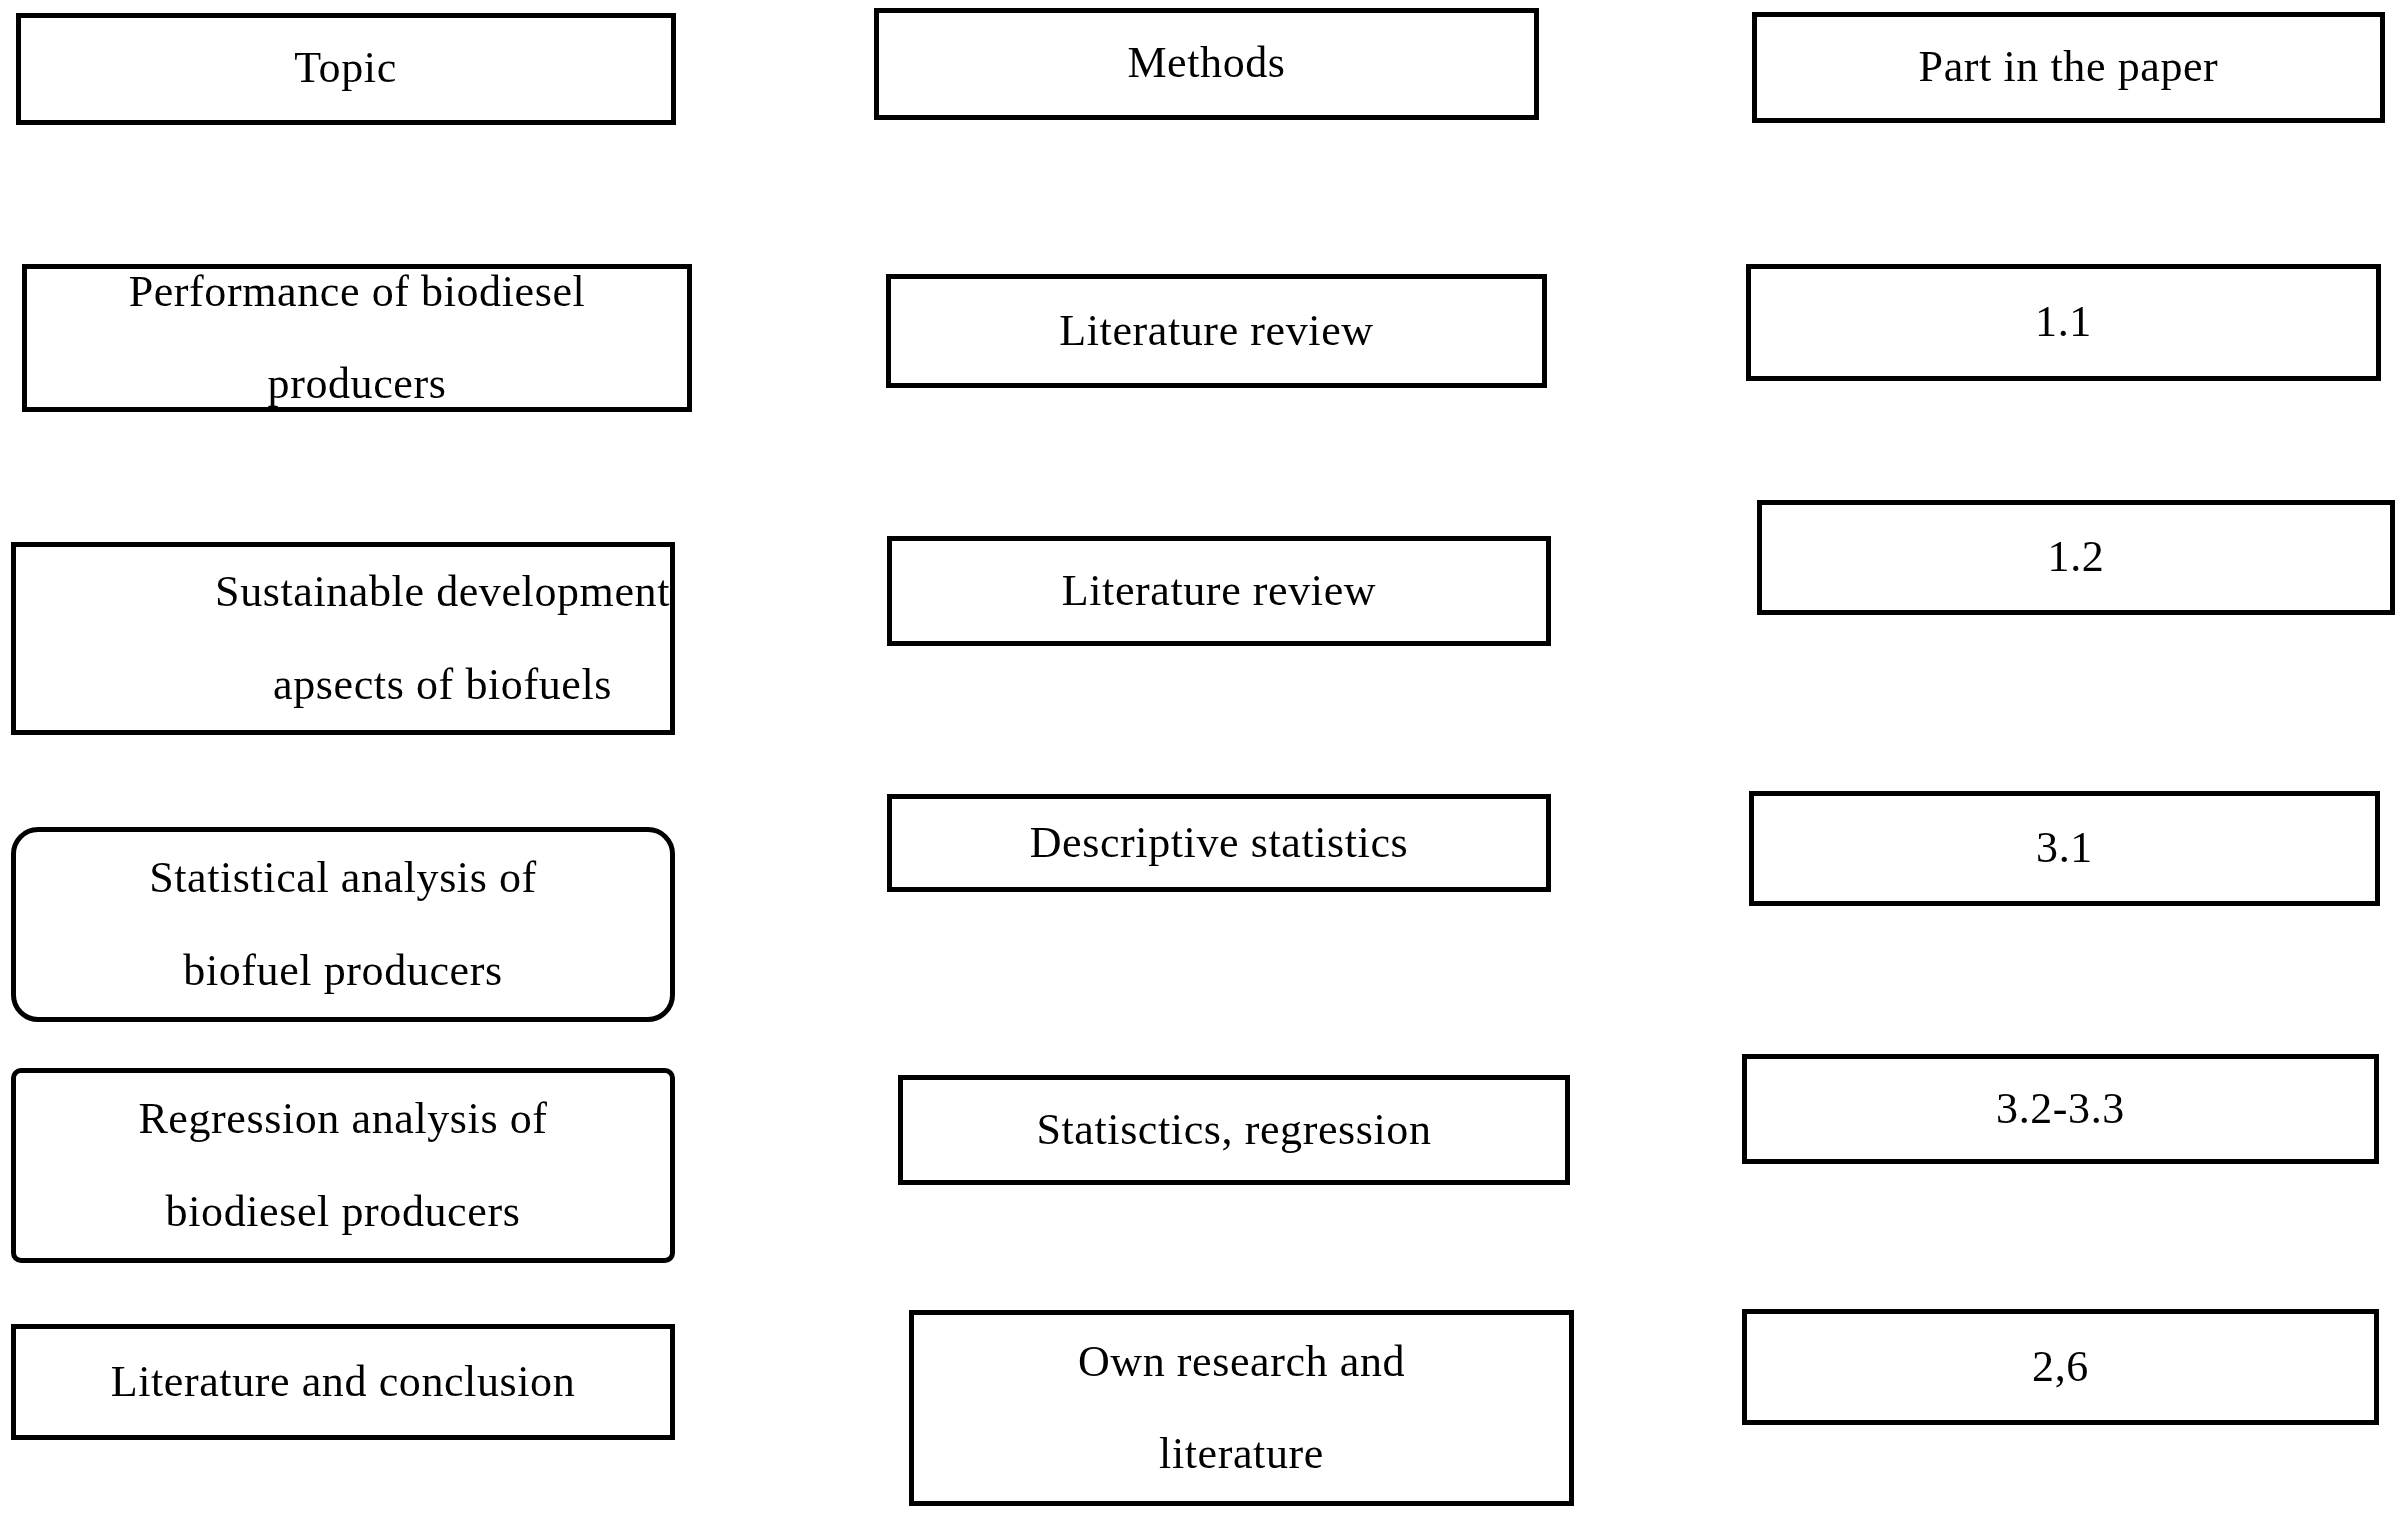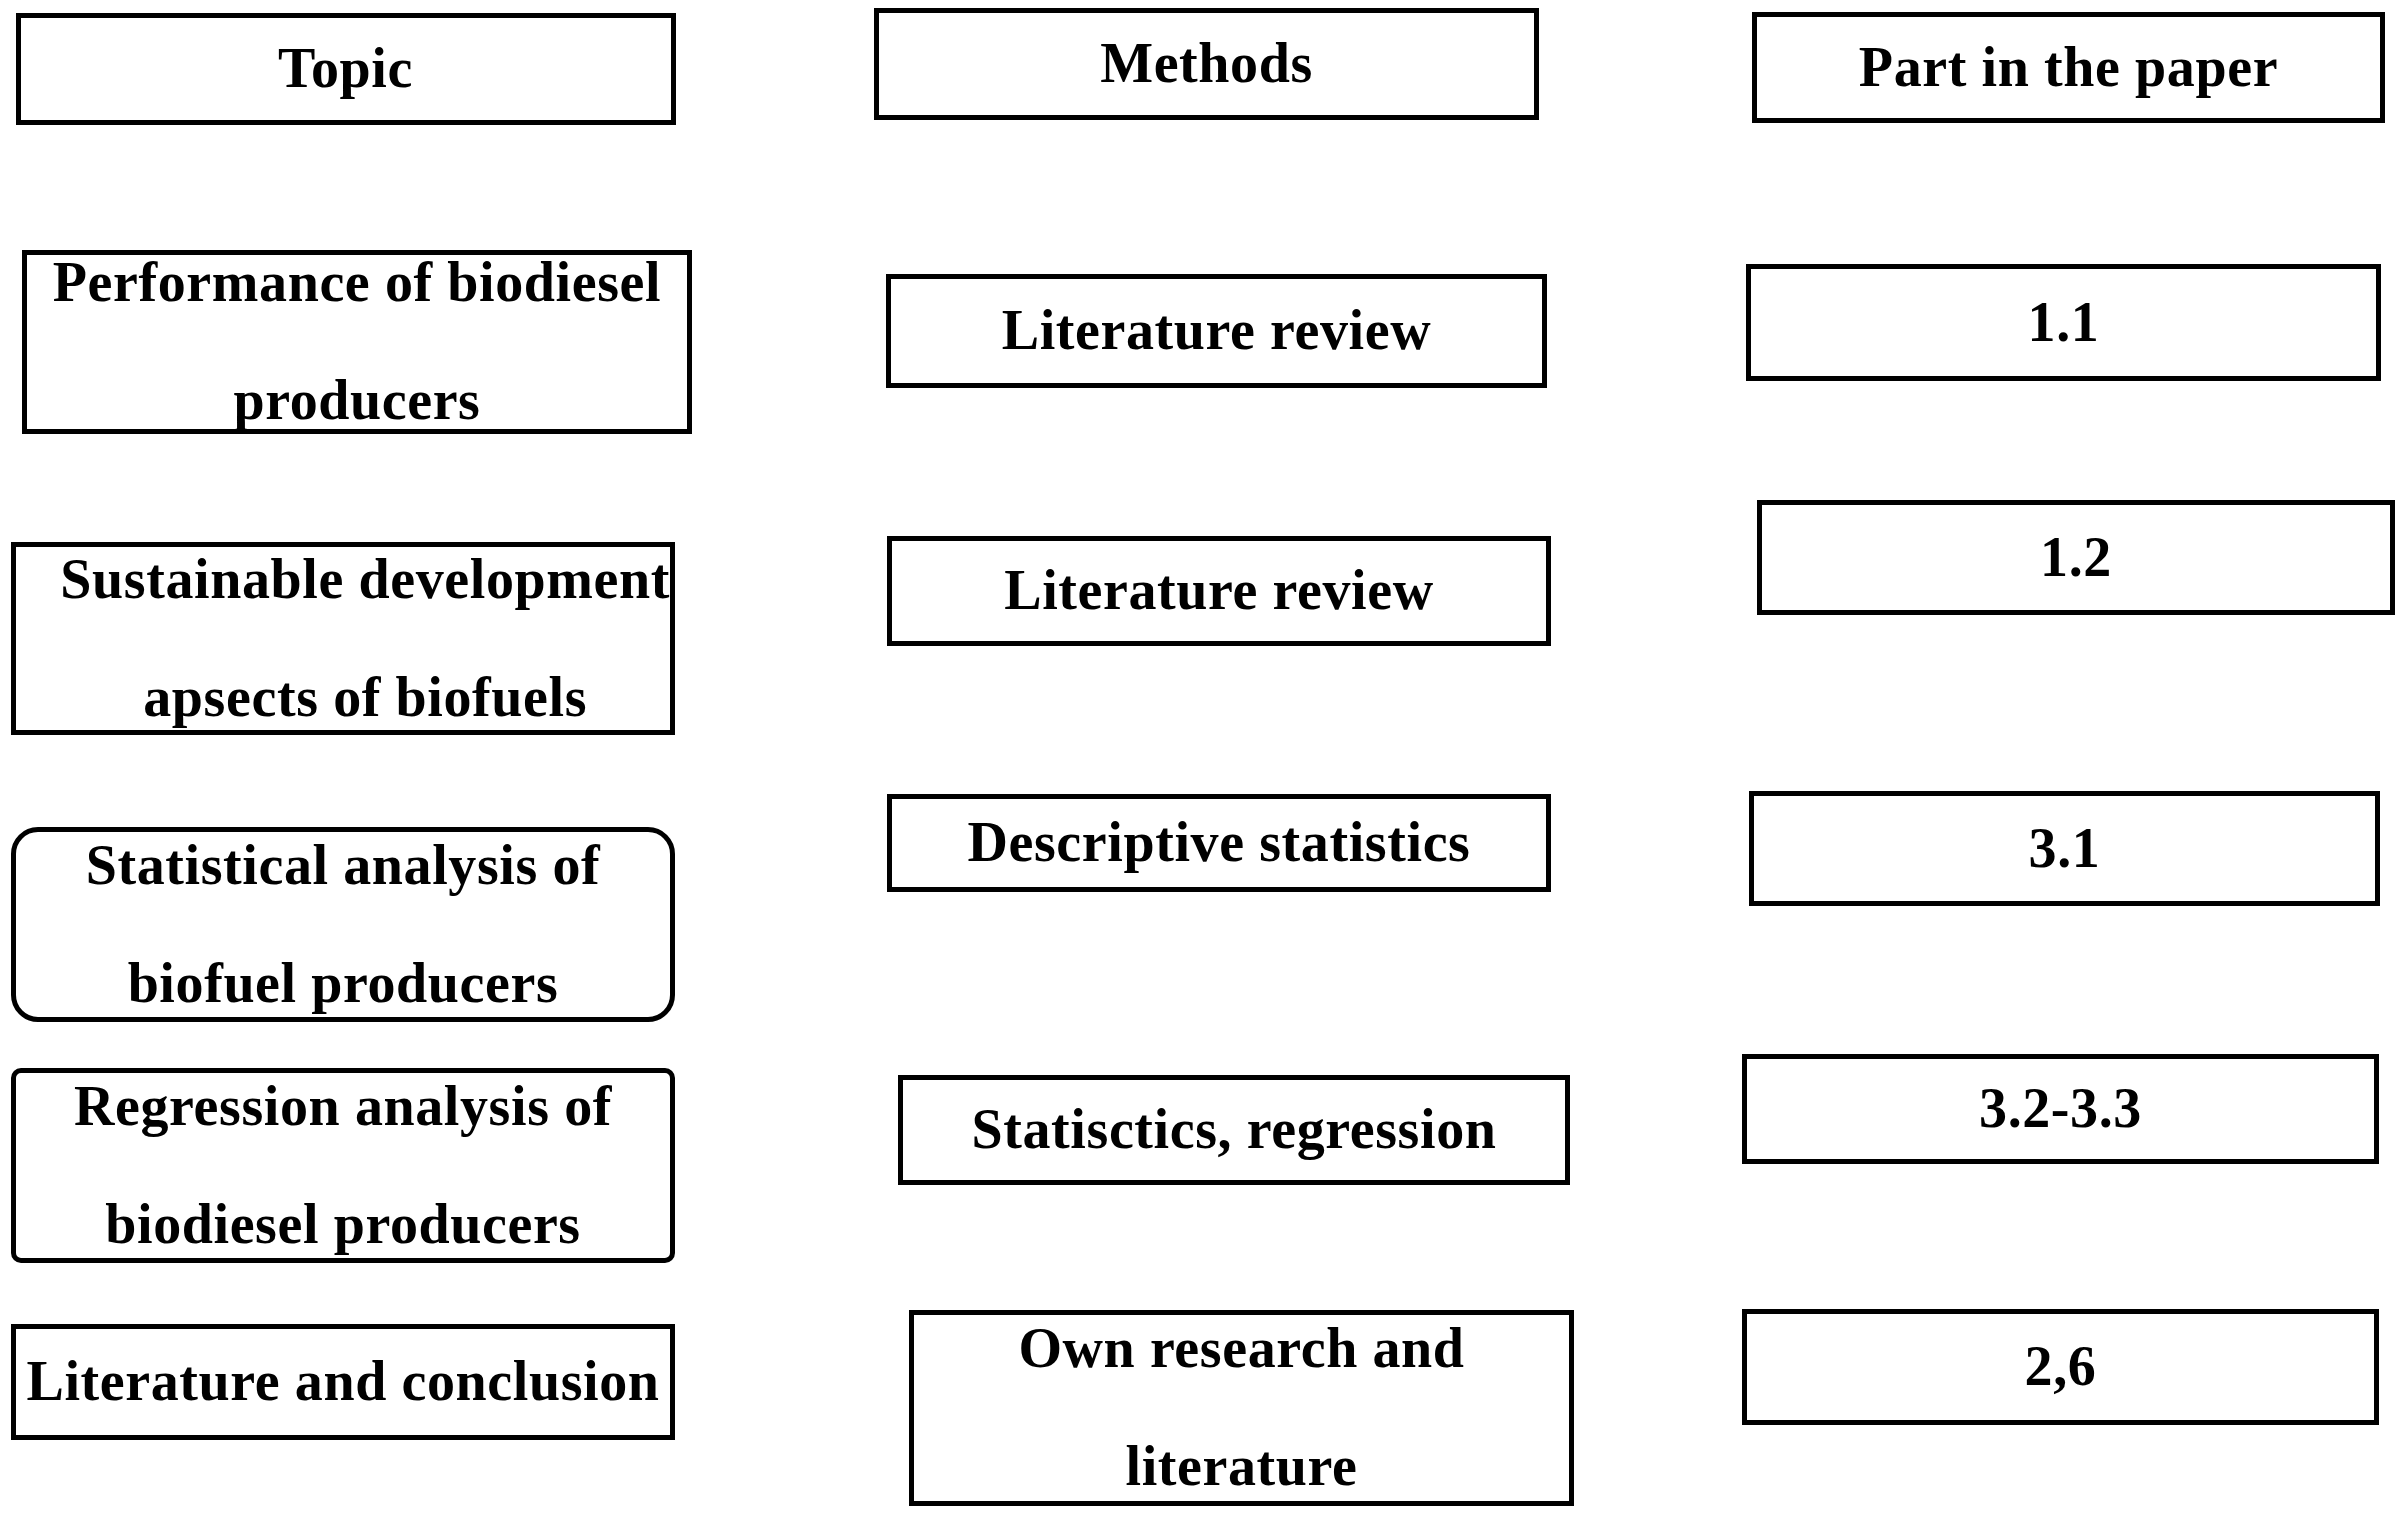--- a/index.html
+++ b/index.html
@@ -20,44 +20,43 @@
     border: 5.7px solid #000000;
     background: #ffffff;
     display: flex;
     align-items: center;
     justify-content: center;
     text-align: center;
     box-sizing: border-box;
   }
   .box .label {
     white-space: pre-line;
-    font-size: 56px;
+    font-size: 44px;
     line-height: 2.1;
     letter-spacing: 0.6px;
-    font-weight: bold;
   }
 </style>
 </head>
 <body>
 
 <div id="canvas">
 
   <div class="box" style="left:15.5px; top:12.6px; width:660px; height:112px;">
     <span class="label">Topic</span>
   </div>
 
   <div class="box" style="left:874px; top:7.5px; width:665px; height:112px;">
     <span class="label">Methods</span>
   </div>
 
   <div class="box" style="left:1752px; top:12px; width:633px; height:111px;">
     <span class="label">Part in the paper</span>
   </div>
 
-  <div class="box" style="left:22px; top:250px; width:670px; height:184px;">
+  <div class="box" style="left:22px; top:264px; width:670px; height:148px;">
     <span class="label">Performance of biodiesel
 producers</span>
   </div>
   <div class="box" style="left:886px; top:274px; width:661px; height:114px;">
     <span class="label">Literature review</span>
   </div>
   <div class="box" style="left:1746px; top:264px; width:635px; height:117px;">
     <span class="label">1.1</span>
   </div>
 

